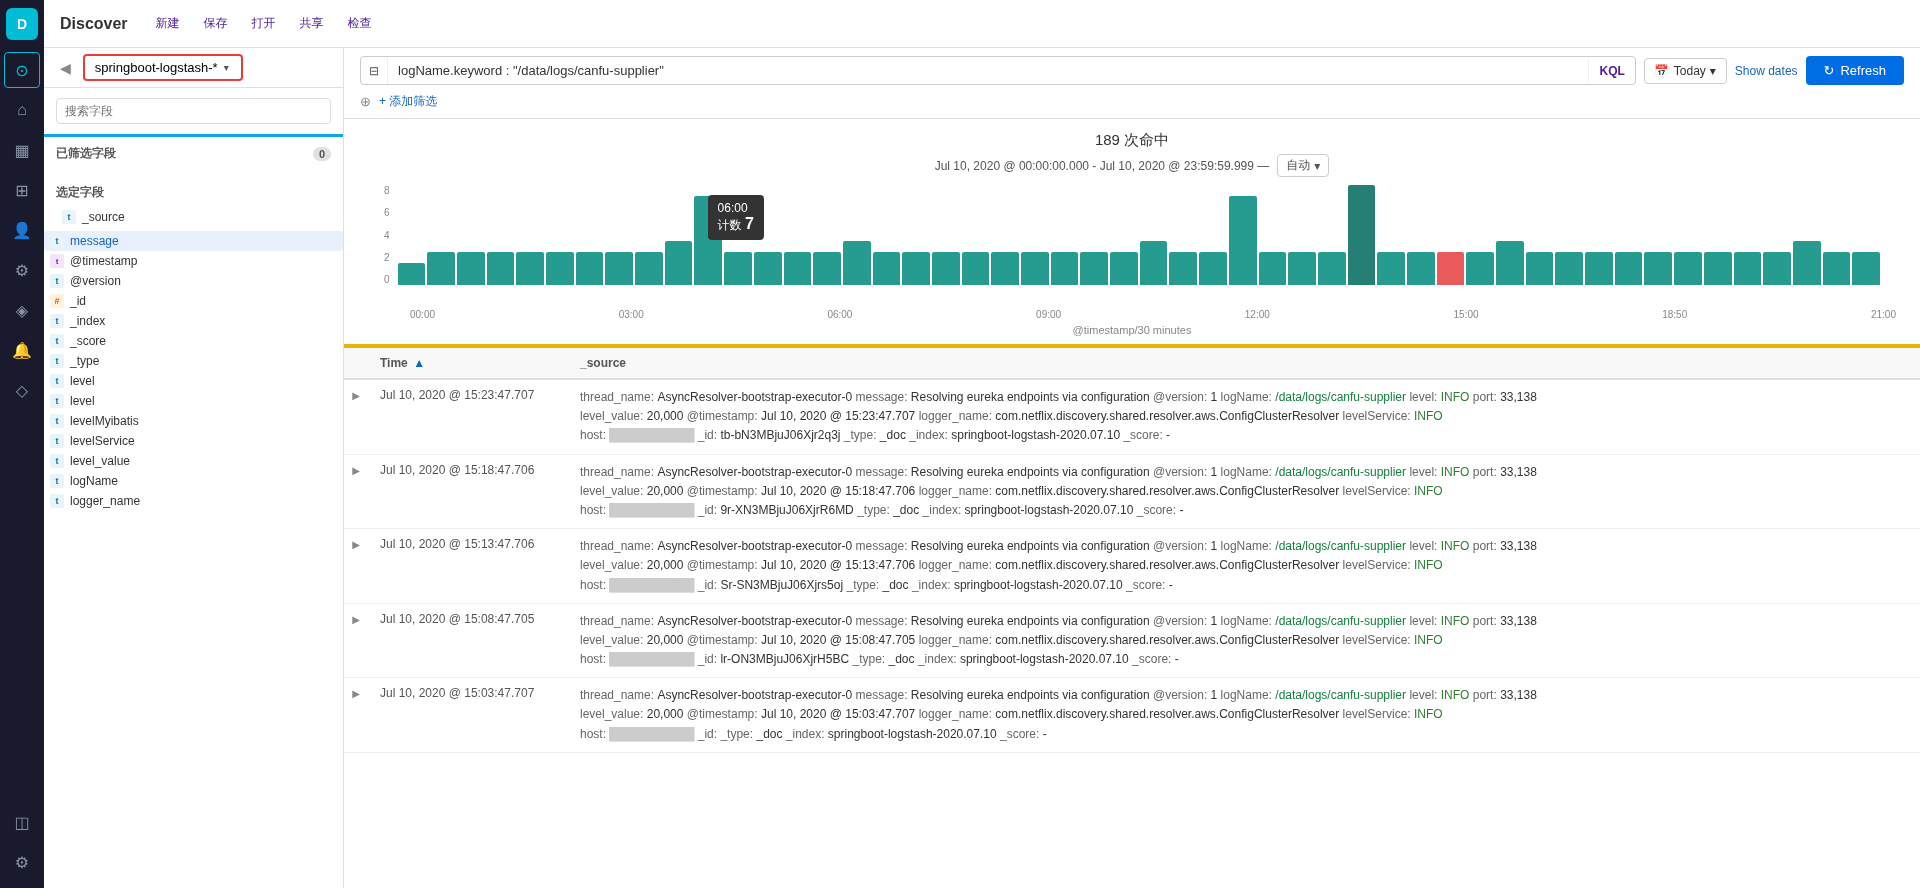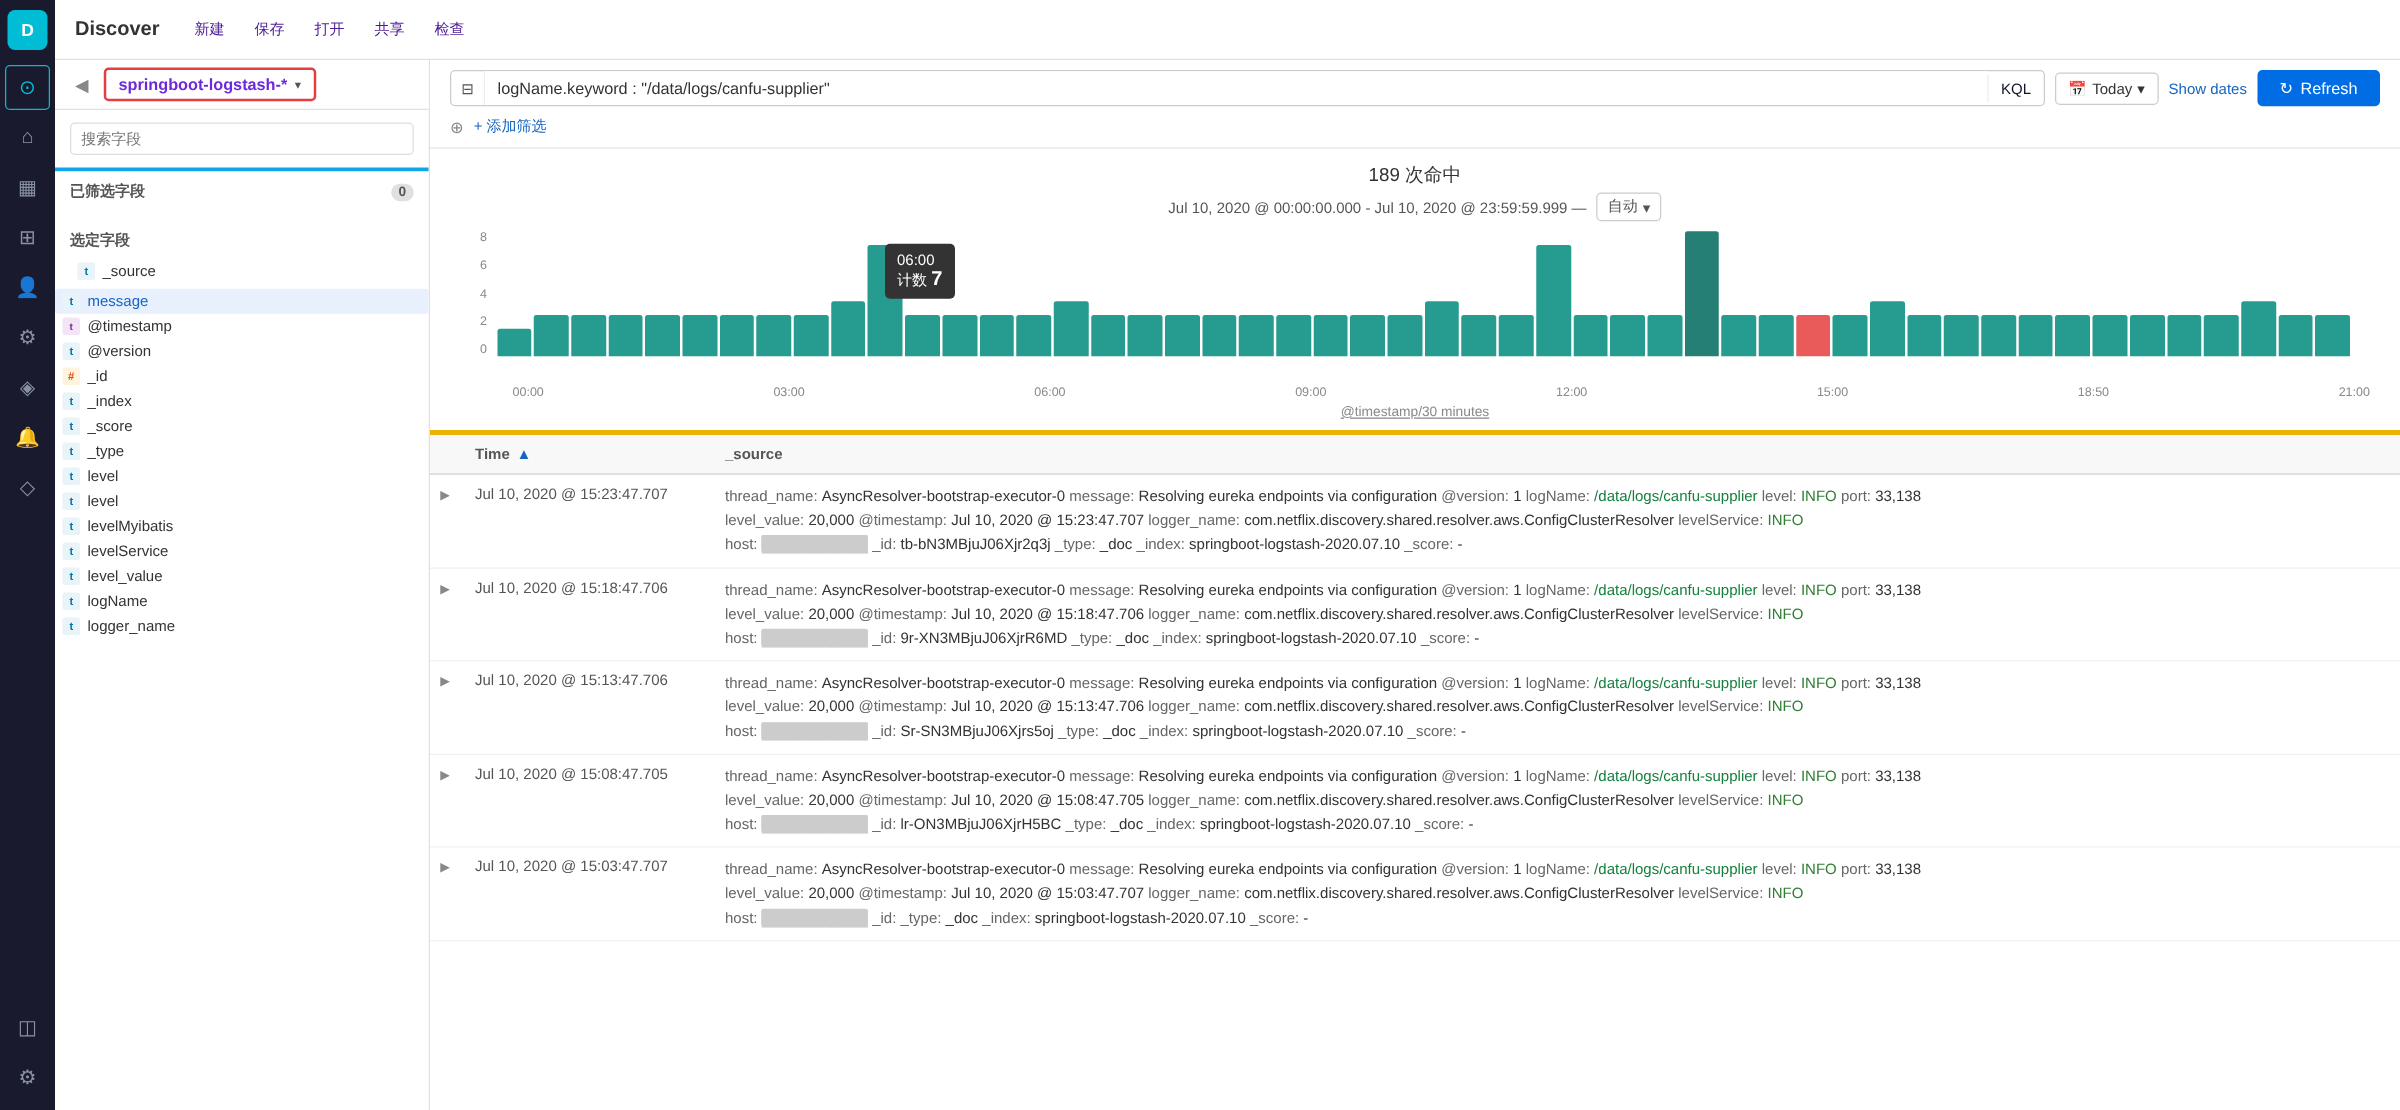--- a/index.html
+++ b/index.html
@@ -17,21 +17,21 @@
     
     
     .main-content { flex: 1; display: flex; flex-direction: column; background: #fff; overflow: hidden; }
     
     
     .top-bar { background: #fff; border-bottom: 1px solid #e0e0e0; padding: 8px 16px; display: flex; align-items: center; gap: 12px; height: 48px; flex-shrink: 0; }
     .top-bar-title { font-size: 16px; font-weight: 600; color: #333; margin-right: 8px; }
     .top-bar-actions { display: flex; gap: 8px; }
     .top-bar-btn { background: none; border: none; cursor: pointer; font-size: 12px; color: #4c1d95; padding: 4px 8px; border-radius: 4px; }
     .index-selector { display: flex; align-items: center; gap: 6px; border: 2px solid #e53e3e; border-radius: 4px; padding: 4px 10px; cursor: pointer; background: #fff; min-width: 160px; }
-    .index-selector-text { font-size: 13px; font-weight: 700; color: #6d28d9; }
+    .index-selector-text { font-size: 13px; font-weight: 400; color: #000000; }
     .chevron-icon { color: #555; font-size: 10px; }
     
     
     .sidebar { width: 300px; background: #fff; border-right: 1px solid #e0e0e0; display: flex; flex-direction: column; flex-shrink: 0; overflow-y: auto; }
     .sidebar-search { padding: 10px 12px; border-bottom: 3px solid #0ea5e9; }
     .sidebar-search input { width: 100%; border: 1px solid #ddd; border-radius: 4px; padding: 5px 8px; font-size: 12px; outline: none; }
     .sidebar-section { padding: 8px 12px; }
     .sidebar-section-header { display: flex; align-items: center; justify-content: space-between; font-size: 12px; font-weight: 600; color: #555; margin-bottom: 6px; cursor: pointer; }
     .sidebar-section-header .badge { background: #e0e0e0; border-radius: 10px; padding: 1px 6px; font-size: 11px; }
     .sidebar-field-item { display: flex; align-items: center; gap: 6px; padding: 3px 6px; cursor: pointer; border-radius: 3px; }
@@ -42,41 +42,41 @@
     .field-name { font-size: 12px; color: #333; }
     .field-name.highlighted { color: #1565c0; font-weight: 500; }
     .category-label { font-size: 11px; color: #888; padding: 6px 6px 2px; font-weight: 600; }
     
     
     .search-area { background: #fff; border-bottom: 1px solid #e0e0e0; padding: 8px 16px; flex-shrink: 0; }
     .search-row { display: flex; align-items: center; gap: 8px; }
     .search-input-wrapper { flex: 1; border: 1px solid #ccc; border-radius: 4px; display: flex; align-items: center; background: #fff; }
     .collapse-btn { padding: 6px 8px; color: #555; cursor: pointer; border-right: 1px solid #eee; }
     .search-input { flex: 1; border: none; outline: none; padding: 6px 10px; font-size: 13px; color: #333; }
-    .kql-badge { padding: 4px 10px; font-size: 12px; color: #0f172a; border-left: 1px solid #eee; cursor: pointer; font-weight: 400; text-align: center; }
+    .kql-badge { padding: 4px 10px; font-size: 12px; color: #4c1d95; border-left: 1px solid #eee; cursor: pointer; font-weight: 700; text-align: center; }
     .date-picker { display: flex; align-items: center; gap: 4px; border: 1px solid #ccc; border-radius: 4px; padding: 5px 10px; cursor: pointer; font-size: 12px; color: #333; background: #fff; }
     .show-dates-btn { color: #1565c0; font-size: 12px; cursor: pointer; background: none; border: none; }
     .refresh-btn { background: #006de4; color: white; border: none; border-radius: 4px; padding: 7px 18px; cursor: pointer; font-size: 13px; display: flex; align-items: center; gap: 6px; font-weight: 500; }
     .filter-row { display: flex; align-items: center; gap: 8px; margin-top: 8px; }
     .add-filter-btn { display: flex; align-items: center; gap: 4px; color: #1565c0; font-size: 12px; cursor: pointer; background: none; border: none; }
     
     
     .chart-section { background: #fff; border-bottom: 4px solid #eab308; padding: 12px 16px 8px; flex-shrink: 0; }
     .chart-header { text-align: center; margin-bottom: 8px; }
     .chart-title { font-size: 15px; color: #333; }
     .chart-subtitle { font-size: 12px; color: #555; display: flex; align-items: center; justify-content: center; gap: 8px; margin-top: 4px; }
     .auto-select { border: 1px solid #ccc; border-radius: 4px; padding: 2px 8px; font-size: 12px; cursor: pointer; display: flex; align-items: center; gap: 4px; background: #fff; }
     .chart-y-axis { display: flex; flex-direction: column; justify-content: space-between; height: 120px; margin-right: 8px; font-size: 10px; color: #888; text-align: right; padding-bottom: 20px; }
     .chart-bars { display: flex; align-items: flex-end; gap: 2px; height: 100px; flex: 1; }
     .bar { background: #00897b; border-radius: 2px 2px 0 0; min-width: 12px; flex: 1; cursor: pointer; opacity: 0.85; transition: opacity 0.2s; }
     .bar.highlighted { background: #00695c; }
     .bar.red { background: #e53e3e; }
     .chart-tooltip { position: absolute; background: #333; color: white; border-radius: 4px; padding: 6px 10px; font-size: 12px; pointer-events: none; z-index: 10; }
     .chart-x-axis { display: flex; justify-content: space-between; font-size: 10px; color: #888; margin-top: 4px; padding: 0 8px; }
-    .chart-label { text-align: center; font-size: 11px; color: #888; margin-top: 4px; text-decoration: underline; }
+    .chart-label { text-align: center; font-size: 11px; color: #888; margin-top: 4px; }
     
     
     .results-section { flex: 1; overflow-y: auto; }
     .results-table { width: 100%; border-collapse: collapse; }
     .results-table th { background: #f8f8f8; border-bottom: 2px solid #e0e0e0; padding: 8px 12px; text-align: left; font-size: 12px; color: #555; font-weight: 600; position: sticky; top: 0; z-index: 5; }
     .results-table th .sort-icon { color: #1565c0; margin-left: 2px; }
     .result-row { border-bottom: 1px solid #f0f0f0; }
     .result-expand-cell { width: 24px; padding: 8px 4px; text-align: center; vertical-align: top; }
     .expand-icon { color: #888; cursor: pointer; font-size: 10px; }
     .result-time-cell { width: 200px; padding: 8px 12px; vertical-align: top; white-space: nowrap; font-size: 12px; color: #555; }

